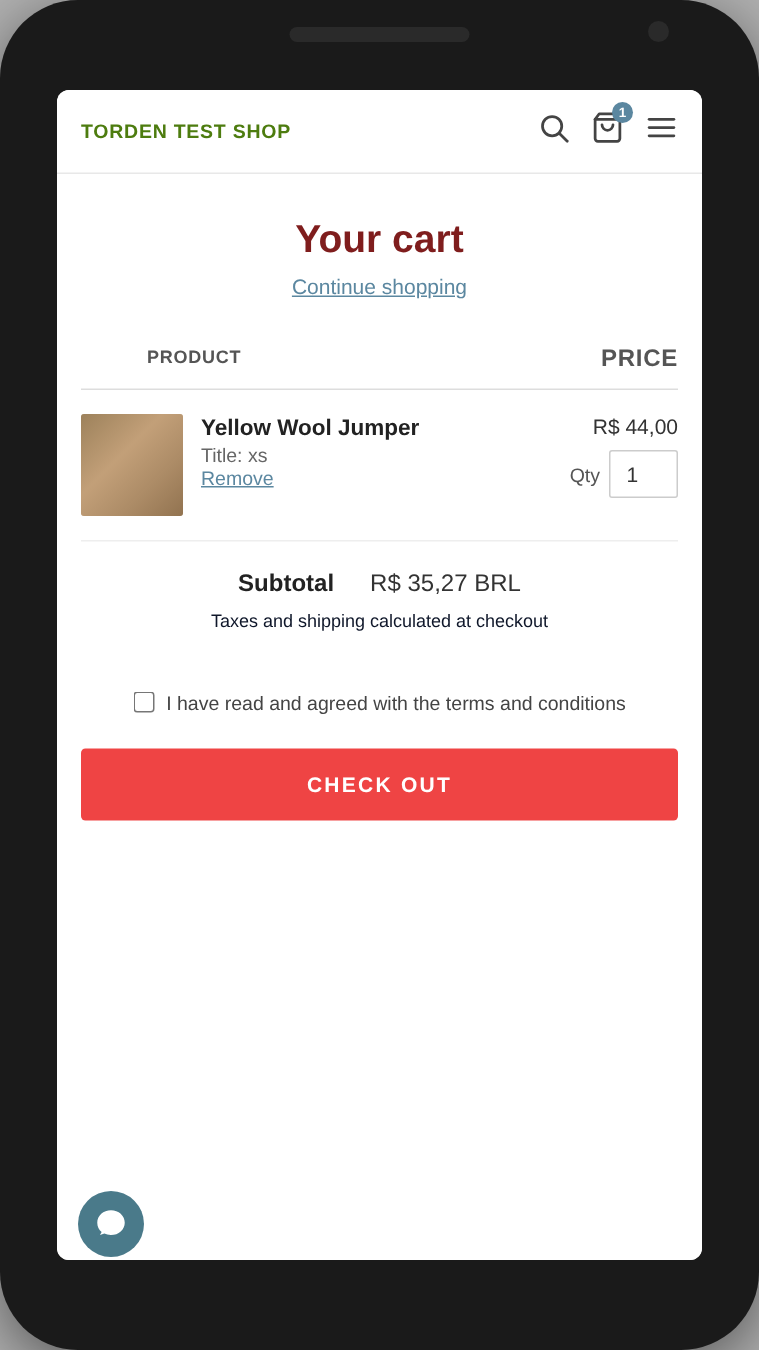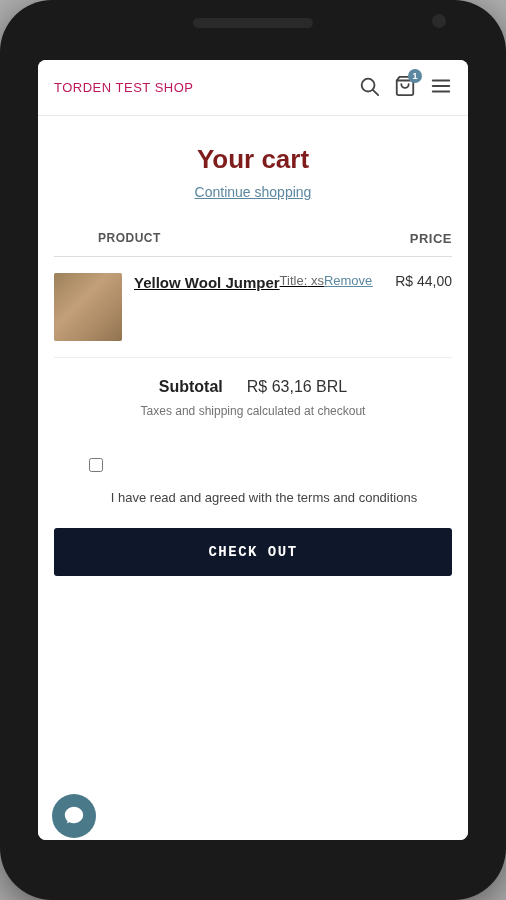--- a/index.html
+++ b/index.html
@@ -65,23 +65,23 @@
       align-items: center;
       justify-content: space-between;
       padding: 0 16px;
       height: 56px;
       border-bottom: 1px solid #e8e8e8;
       flex-shrink: 0;
     }
 
     .header-title {
       font-size: 13px;
-      font-weight: 400;
+      font-weight: 700;
       letter-spacing: 0.5px;
-      color: #be185d;
+      color: #4d7c0f;
     }
 
     .header-icons {
       display: flex;
       align-items: center;
       gap: 14px;
     }
 
     .header-icon {
       color: #444;
@@ -156,21 +156,21 @@
 
     .table-header-product {
       font-size: 12px;
       font-weight: 700;
       color: #555;
       letter-spacing: 0.5px;
       padding-left: 44px;
     }
 
     .table-header-price {
-      font-size: 13px;
+      font-size: 16px;
       font-weight: 700;
       color: #555;
       letter-spacing: 0.5px;
     }
 
     
     .product-row {
       display: flex;
       align-items: flex-start;
       padding: 16px 0;
@@ -191,23 +191,22 @@
     .product-image-overlay {
       position: absolute;
       top: 0; left: 0; right: 0; bottom: 0;
       background: linear-gradient(135deg, #8a6a40 0%, #c0956a 40%, #a07850 70%, #7a5530 100%);
       opacity: 0.7;
     }
 
     .product-details {
       flex: 1;
       display: flex;
-      flex-direction: row;
+      flex-direction: column;
       gap: 0;
-      text-decoration: underline;
     }
 
     .product-name {
       font-size: 15px;
       font-weight: 600;
       color: #222;
       line-height: 1.3;
     }
 
     .product-variant {
@@ -281,21 +280,21 @@
       color: #222;
     }
 
     .subtotal-value {
       font-size: 16px;
       color: #333;
     }
 
     .tax-note {
       font-size: 12px;
-      color: #737373;
+      color: #0f172a;
       text-align: center;
       margin-bottom: 16px;
     }
 
     
     .terms-row {
       display: flex;
       align-items: flex-start;
       justify-content: center;
       gap: 8px;
@@ -308,41 +307,39 @@
       margin-top: 2px;
       flex-shrink: 0;
       cursor: pointer;
     }
 
     .terms-text {
       font-size: 13px;
       color: #444;
       text-align: center;
       line-height: 1.5;
-      margin-top: 32px;
     }
 
     
     .checkout-section {
       padding: 8px 16px 20px;
     }
 
     .checkout-button {
       width: 100%;
-      background: #0f172a;
+      background: #ef4444;
       color: #fff;
       border: none;
       padding: 16px;
       font-size: 14px;
       font-weight: 700;
       letter-spacing: 1.5px;
       border-radius: 3px;
       cursor: pointer;
       text-transform: uppercase;
-      font-family: Liberation Mono, monospace;
     }
 
     
     .bottom-fab {
       position: absolute;
       bottom: 62px;
       left: 52px;
       width: 44px;
       height: 44px;
       background: #4a7a8a;
@@ -412,28 +409,32 @@
           <div class="product-details">
             <span class="product-name">Yellow Wool Jumper</span>
             <span class="product-variant">
               <span>Title:</span>
               <span>xs</span>
             </span>
             <span class="remove-link">Remove</span>
           </div>
           <div class="product-right">
             <span class="product-price">R$ 44,00</span>
+            <div class="qty-container">
+              <span class="qty-label">Qty</span>
+              <input class="qty-input" type="number" value="1" min="1" style="">
+            </div>
           </div>
         </div>
       </div>
 
       <div class="subtotal-section">
         <div class="subtotal-row">
           <span class="subtotal-label">Subtotal</span>
-          <span class="subtotal-value">R$ 63,16 BRL</span>
+          <span class="subtotal-value">R$ 35,27 BRL</span>
         </div>
         <p class="tax-note">Taxes and shipping calculated at checkout</p>
       </div>
 
       <div class="terms-row">
         <input type="checkbox" class="terms-checkbox" style="">
         <span class="terms-text">I have read and agreed with the terms and conditions</span>
       </div>
 
       <div class="checkout-section">

